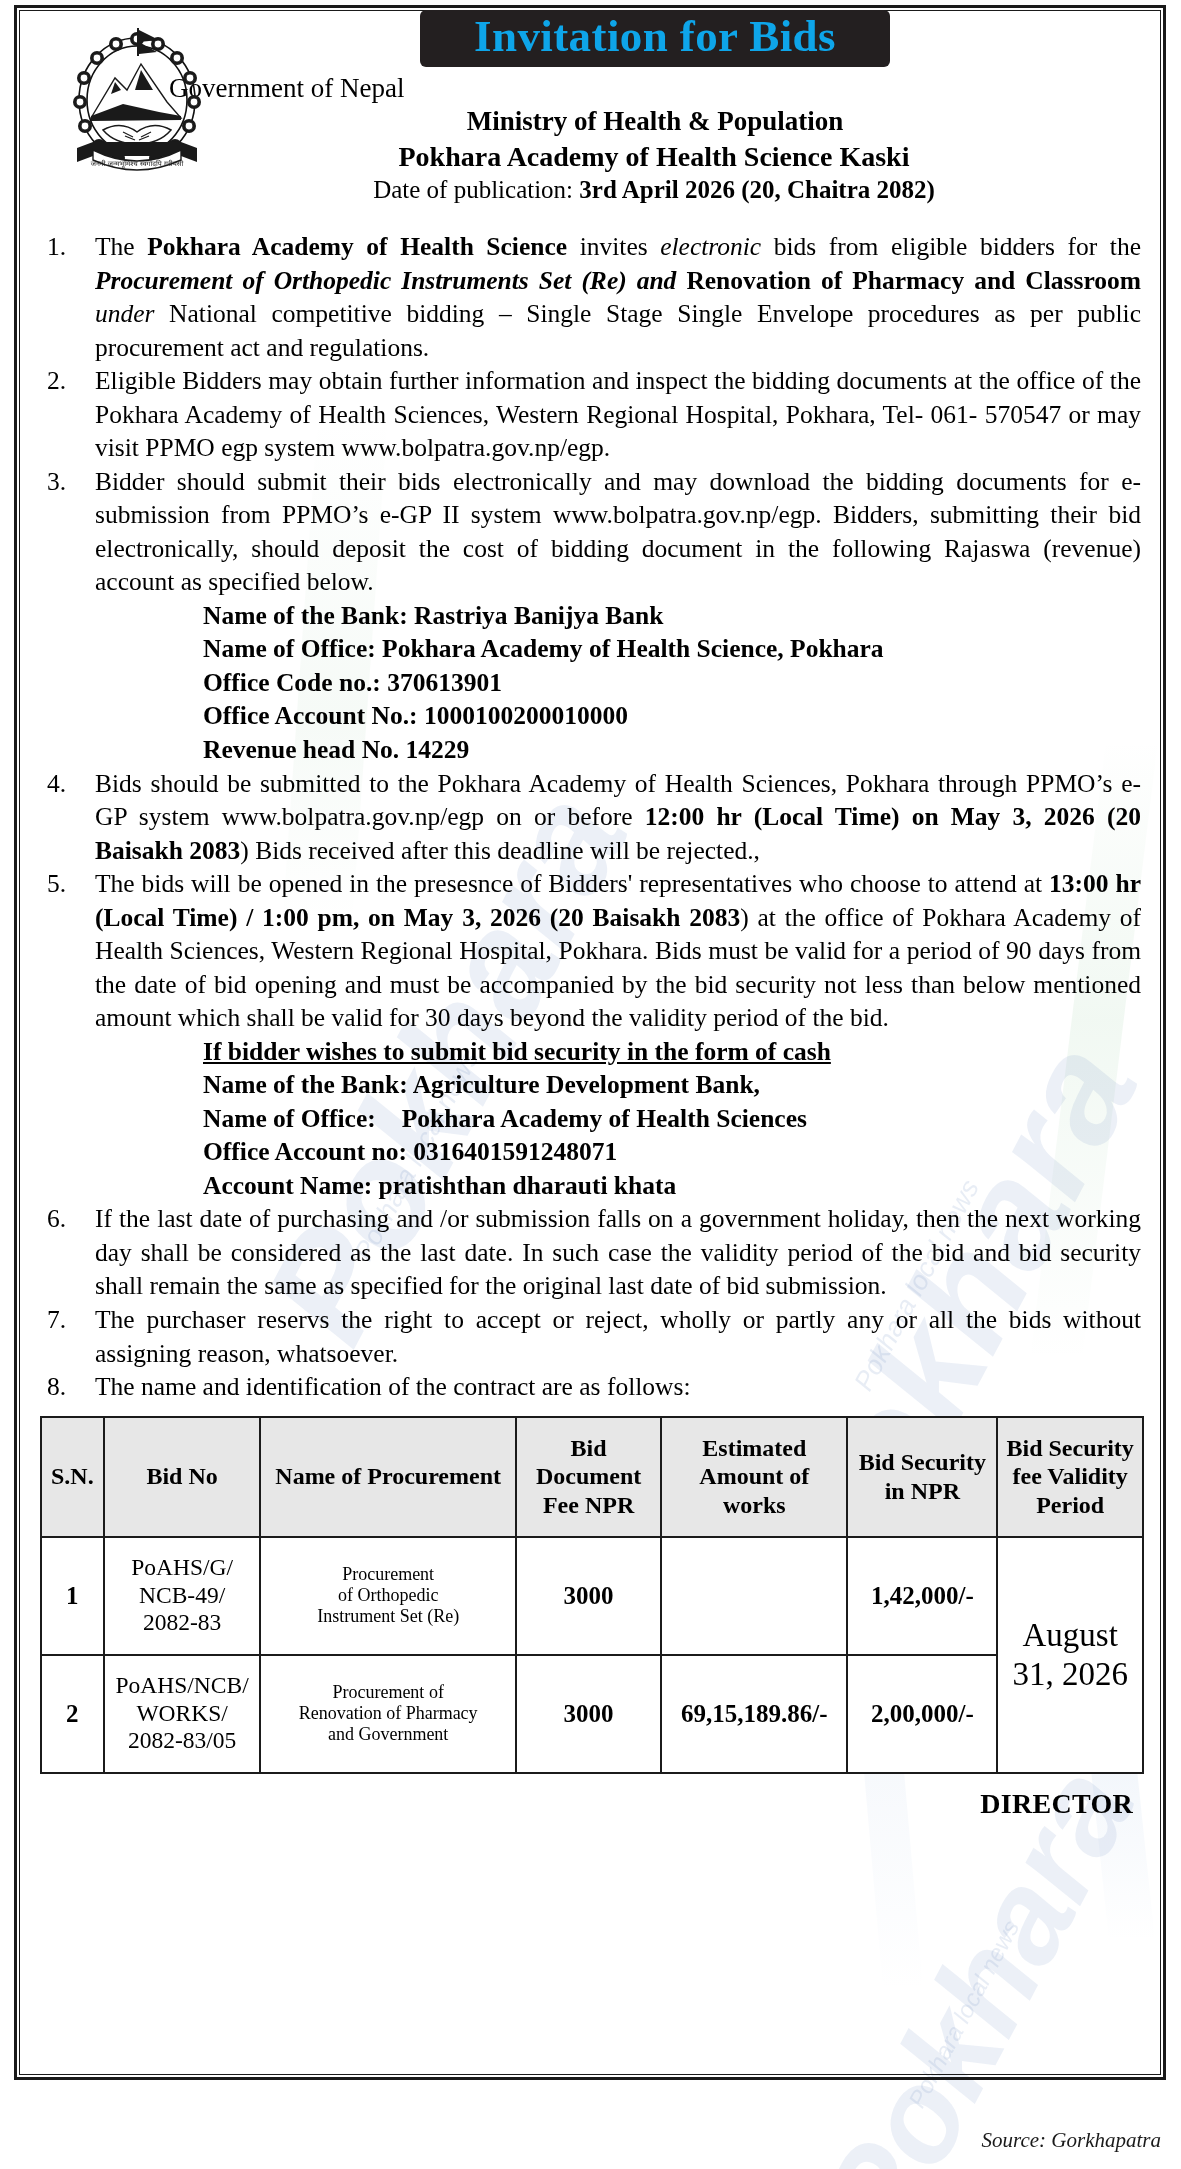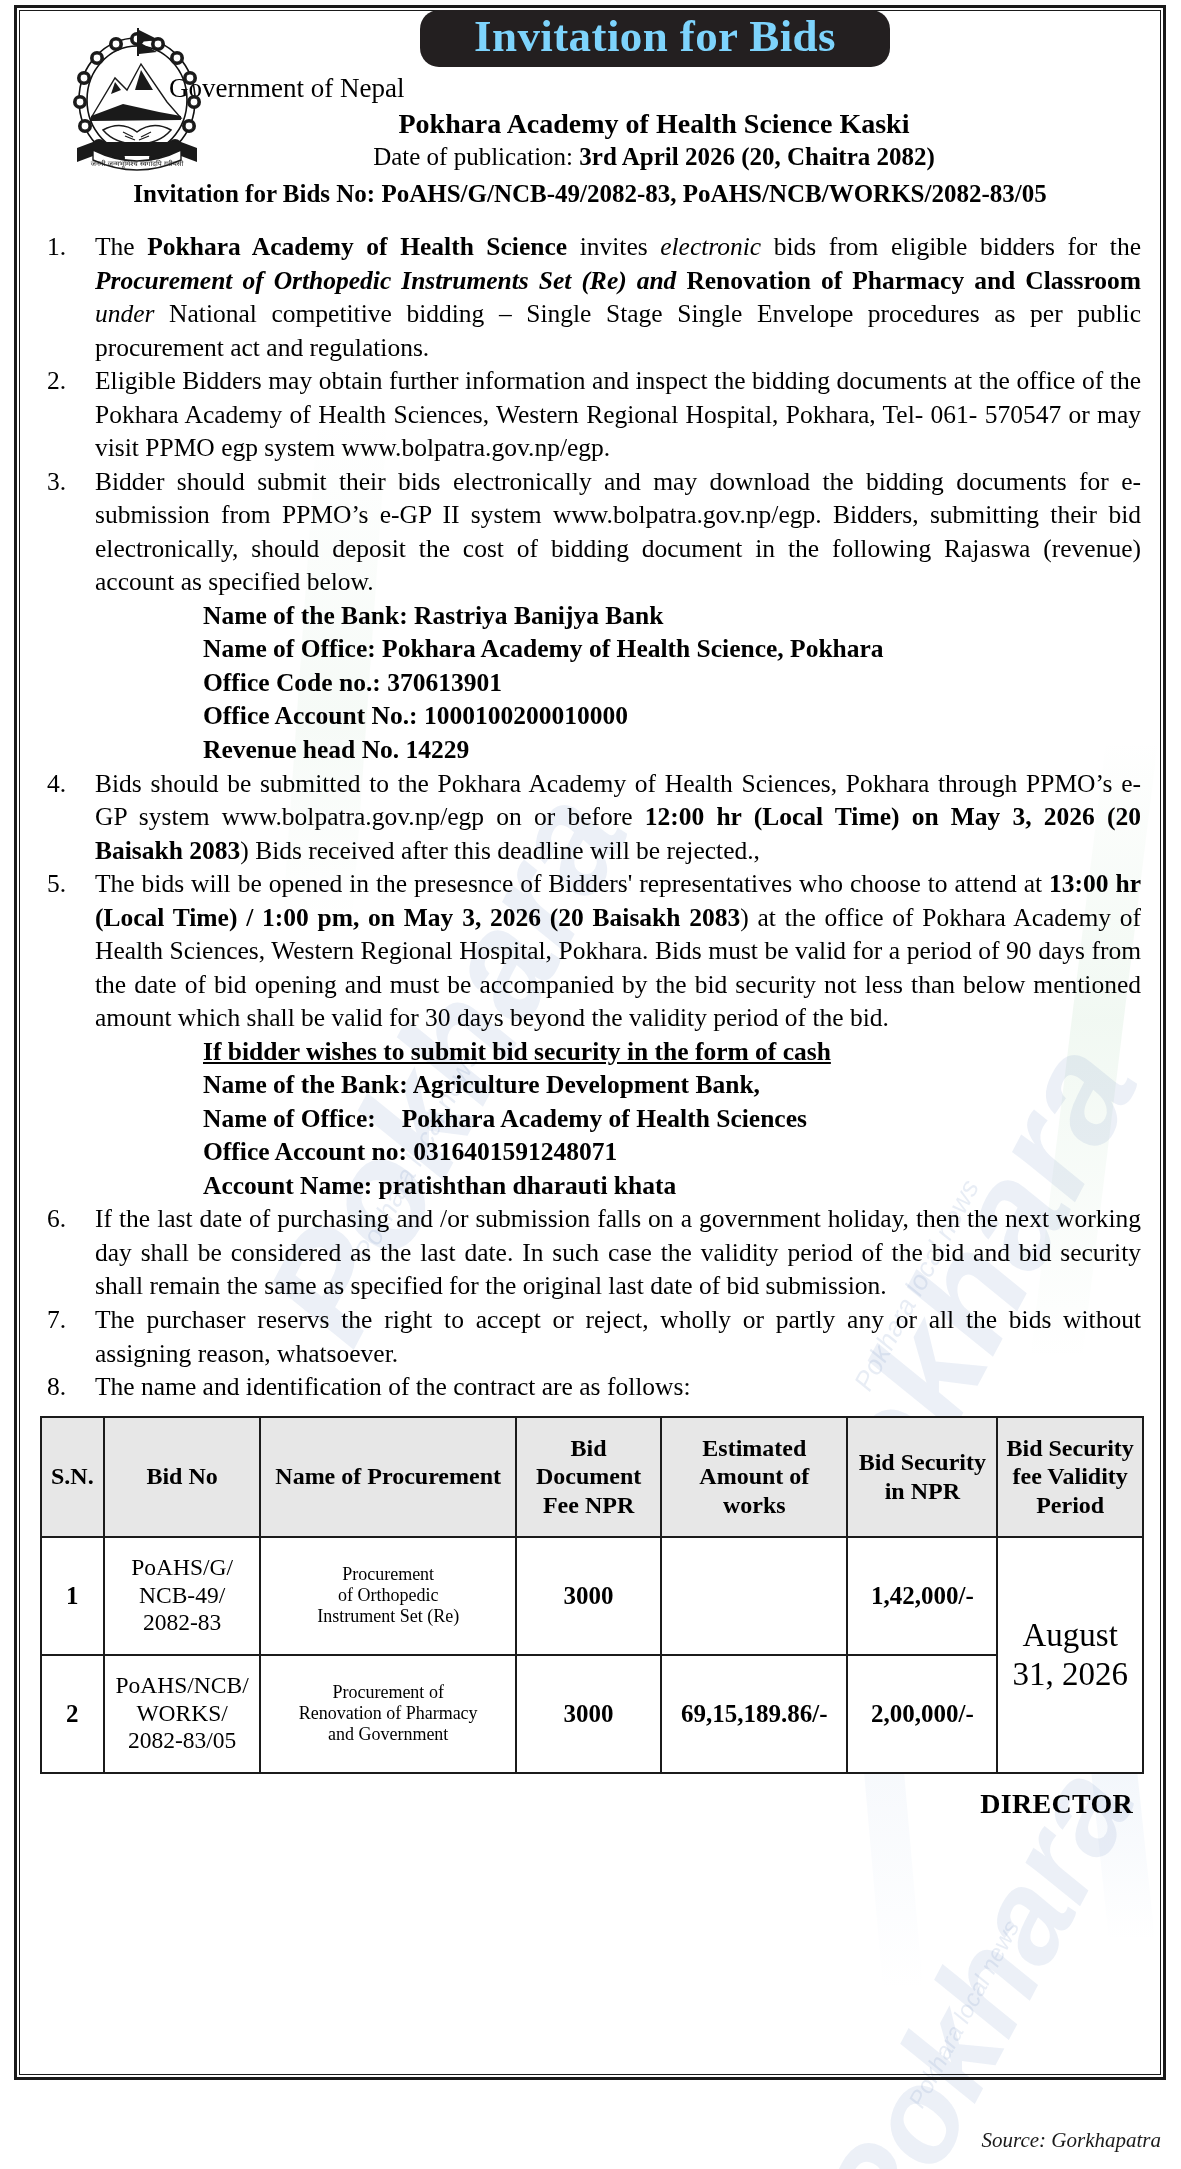--- a/index.html
+++ b/index.html
@@ -107,22 +107,22 @@
   .emblem svg { width: 100%; height: 100%; display: block; }
 
   .banner-row {
     text-align: center;
     padding-left: 130px;
     padding-top: 2px;
   }
   .banner {
     display: inline-block;
     background: #231f20;
-    color: #7dd3fc;
-    border-radius: 19px;
+    color: #0ea5e9;
+    border-radius: 6px;
     padding: 1px 54px 6px 54px;
     font-size: 45px;
     font-weight: bold;
     letter-spacing: 0.4px;
     line-height: 1.12;
     font-family: "Liberation Serif", serif;
   }
   .gov-line {
     text-align: left;
     padding-left: 130px;
@@ -358,23 +358,23 @@
             <text x="74" y="146" text-anchor="middle">जननी जन्मभूमिश्च स्वर्गादपि गरीयसी</text>
           </g>
         </svg>
       </div>
 
       <div class="banner-row">
         <span class="banner">Invitation for Bids</span>
       </div>
 
       <div class="gov-line">Government of Nepal</div>
+      <div class="ministry-line">Ministry of Health &amp; Population</div>
       <div class="academy-line">Pokhara Academy of Health Science Kaski</div>
       <div class="pub-line"><span>Date of publication: </span><b>3rd April 2026 (20, Chaitra 2082)</b></div>
-      <div class="ifb-no">Invitation for Bids No: PoAHS/G/NCB-49/2082-83, PoAHS/NCB/WORKS/2082-83/05</div>
     </div>
 
     <ol class="clauses">
 
       <li>
         <span class="num">1.</span>
         <div class="para"><span>The </span><b>Pokhara Academy of Health Science</b><span> invites </span><i>electronic</i><span> bids from eligible bidders for the </span><span class="bi">Procurement of Orthopedic Instruments Set (Re) and</span><b> Renovation of Pharmacy and Classroom </b><i>under</i><span> National competitive bidding – Single Stage Single Envelope procedures as per public procurement act and regulations.</span></div>
       </li>
 
       <li>

